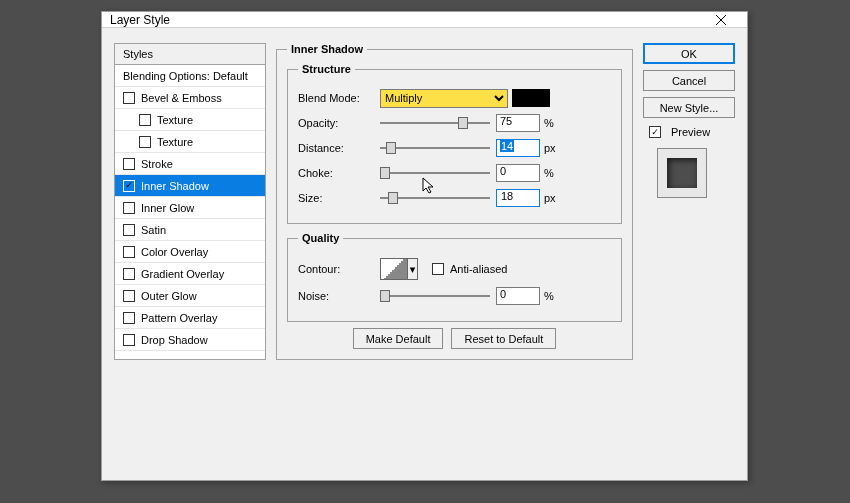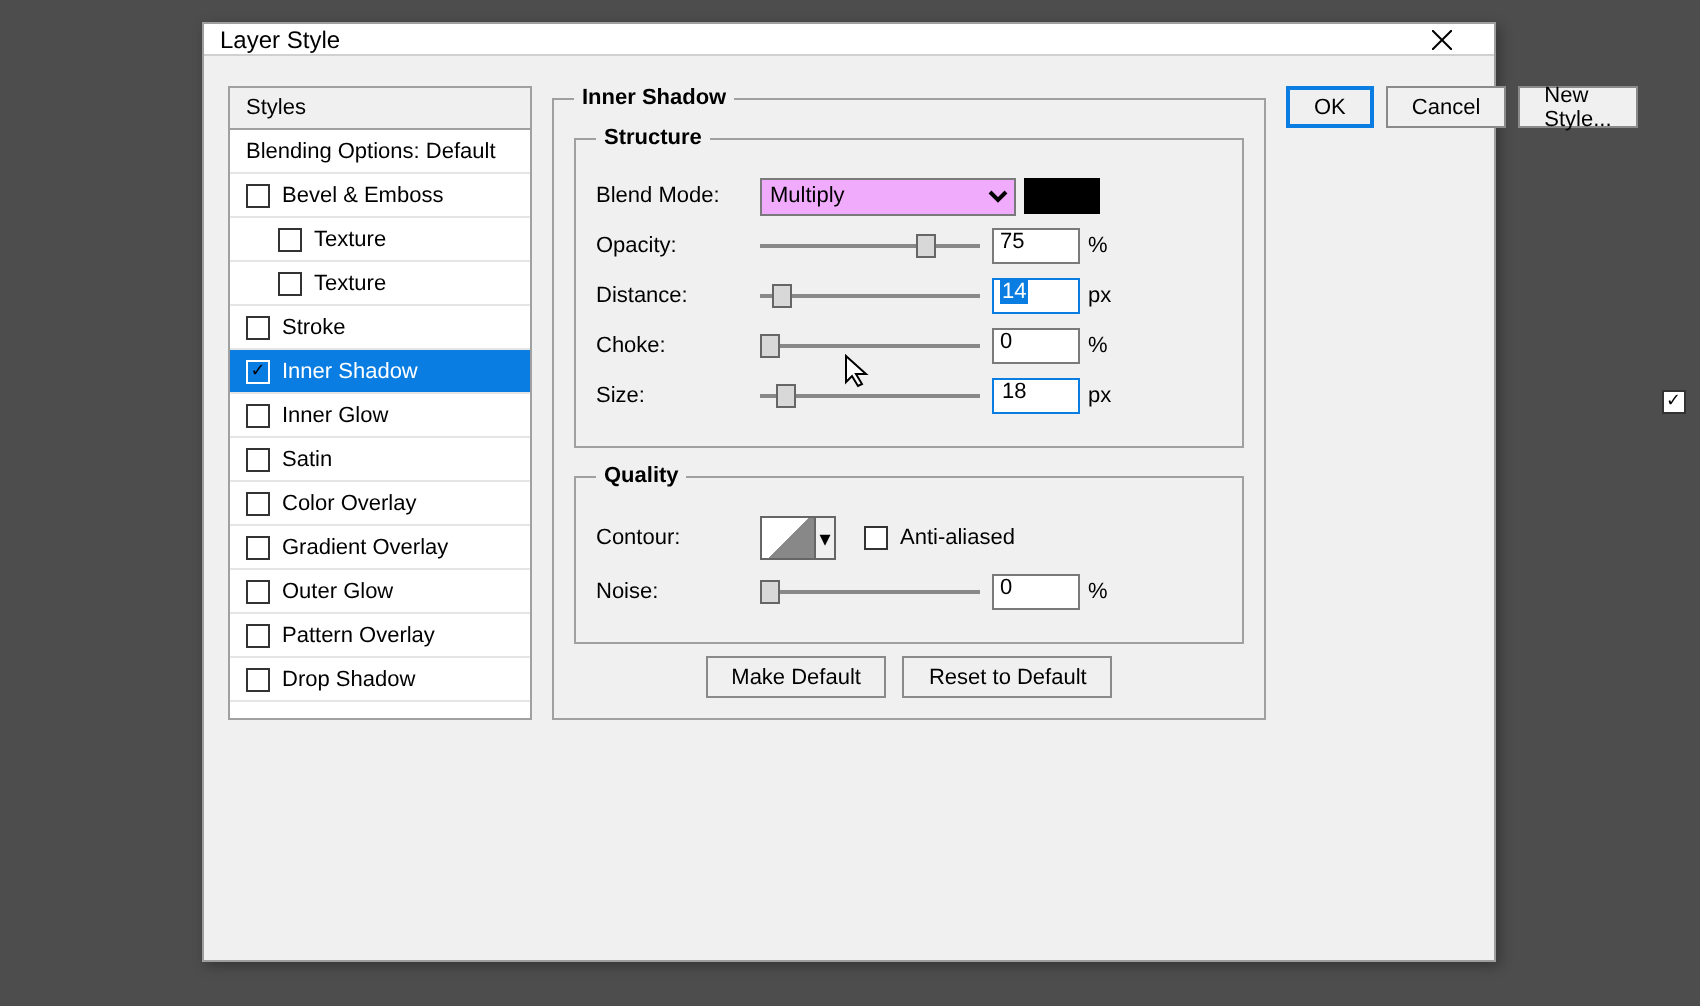--- a/index.html
+++ b/index.html
@@ -17,34 +17,34 @@
 .styles-list .row.selected{background:#0a7de3;color:#fff}
 .styles-list .row.selected .cb{background:#0a7de3;border-color:#fff}
 .cb{width:12px;height:12px;border:1px solid #333;background:#fff;margin-right:6px;display:inline-flex;align-items:center;justify-content:center;flex-shrink:0}
 .cb.checked::after{content:"✓";font-size:9px;line-height:1}
 .center{flex:1;display:flex;flex-direction:column;gap:8px}
 fieldset{border:1px solid #a0a0a0;padding:8px 10px 10px 10px;position:relative}
 fieldset>legend{padding:0 4px;font-weight:bold}
 fieldset.inner>legend{font-weight:bold}
 .frow{display:flex;align-items:center;margin:5px 0;height:20px}
 .lbl{width:82px;text-align:left;padding-right:6px}
-select.blend{width:128px;height:19px;border:1px solid #7a7a7a;background:#f0abfc}
+select.blend{width:128px;height:19px;border:1px solid #7a7a7a;background:#fde047}
 .swatch{width:38px;height:18px;background:#000;border:1px solid #000;margin-left:4px}
 .slider{position:relative;width:110px;height:14px;margin-right:6px}
 .slider .track{position:absolute;top:6px;left:0;right:0;height:2px;background:#888}
 .slider .thumb{position:absolute;top:1px;width:10px;height:12px;background:#d8d8d8;border:1px solid #666}
 .num{width:44px;height:18px;border:1px solid #7a7a7a;text-align:left;padding:0 3px;background:#fff}
 .num.hl{border:1px solid #0a7de3;background:#fff}
 .num.hl span{background:#0a7de3;color:#fff;padding:0 1px}
 .unit{margin-left:4px}
 .angle-dial{width:30px;height:30px;border:1px solid #666;border-radius:50%;background:#f0f0f0;position:relative;margin-right:6px}
 .angle-dial .needle{position:absolute;left:50%;top:50%;width:12px;height:1px;background:#000;transform-origin:left center;transform:rotate(-120deg)}
 .btnrow{display:flex;gap:8px;justify-content:center;margin-top:6px}
 .btn{height:21px;padding:0 12px;background:#f0f0f0;border:1px solid #8a8a8a;cursor:pointer;display:flex;align-items:center}
-.right{width:92px;display:flex;flex-direction:row;gap:6px;align-items:stretch}
+.right{width:92px;display:flex;flex-direction:column;gap:6px;align-items:stretch}
 .right .btn{justify-content:center;width:92px}
 .right .btn.ok{border:2px solid #0a7de3}
 .preview-row{display:flex;align-items:center;gap:4px;margin:2px 0 4px 6px}
 .preview-box{width:50px;height:50px;border:1px solid #888;background:#e8e8e8;display:flex;align-items:center;justify-content:center;margin-left:14px}
 .preview-box .inner{width:30px;height:30px;background:#4d4d4d;box-shadow:inset 2px 2px 6px rgba(0,0,0,.7)}
 .contour-sw{width:28px;height:22px;border:1px solid #666;background:linear-gradient(135deg,#fff 0 50%,#888 50% 100%);display:inline-block}
 .contour-dd{width:10px;height:22px;border:1px solid #666;border-left:none;display:inline-flex;align-items:center;justify-content:center;background:#f0f0f0}
 .cursor{position:absolute;left:320px;top:165px;pointer-events:none}
 </style>
 </head>

